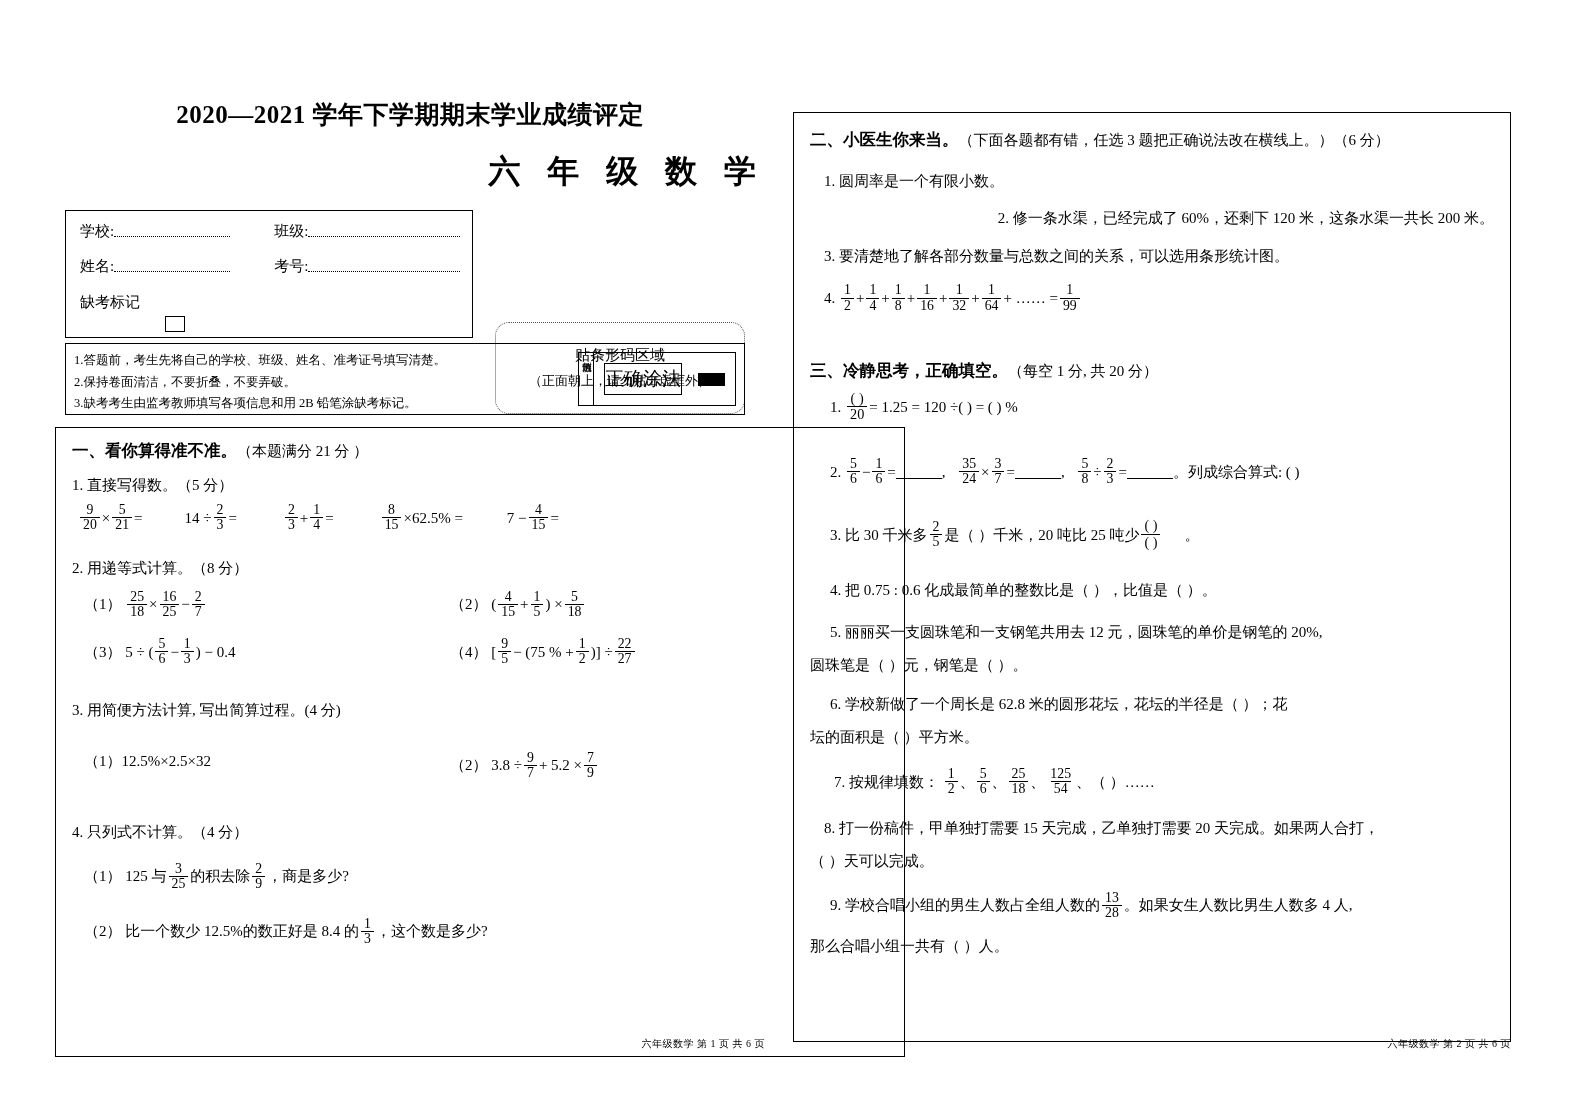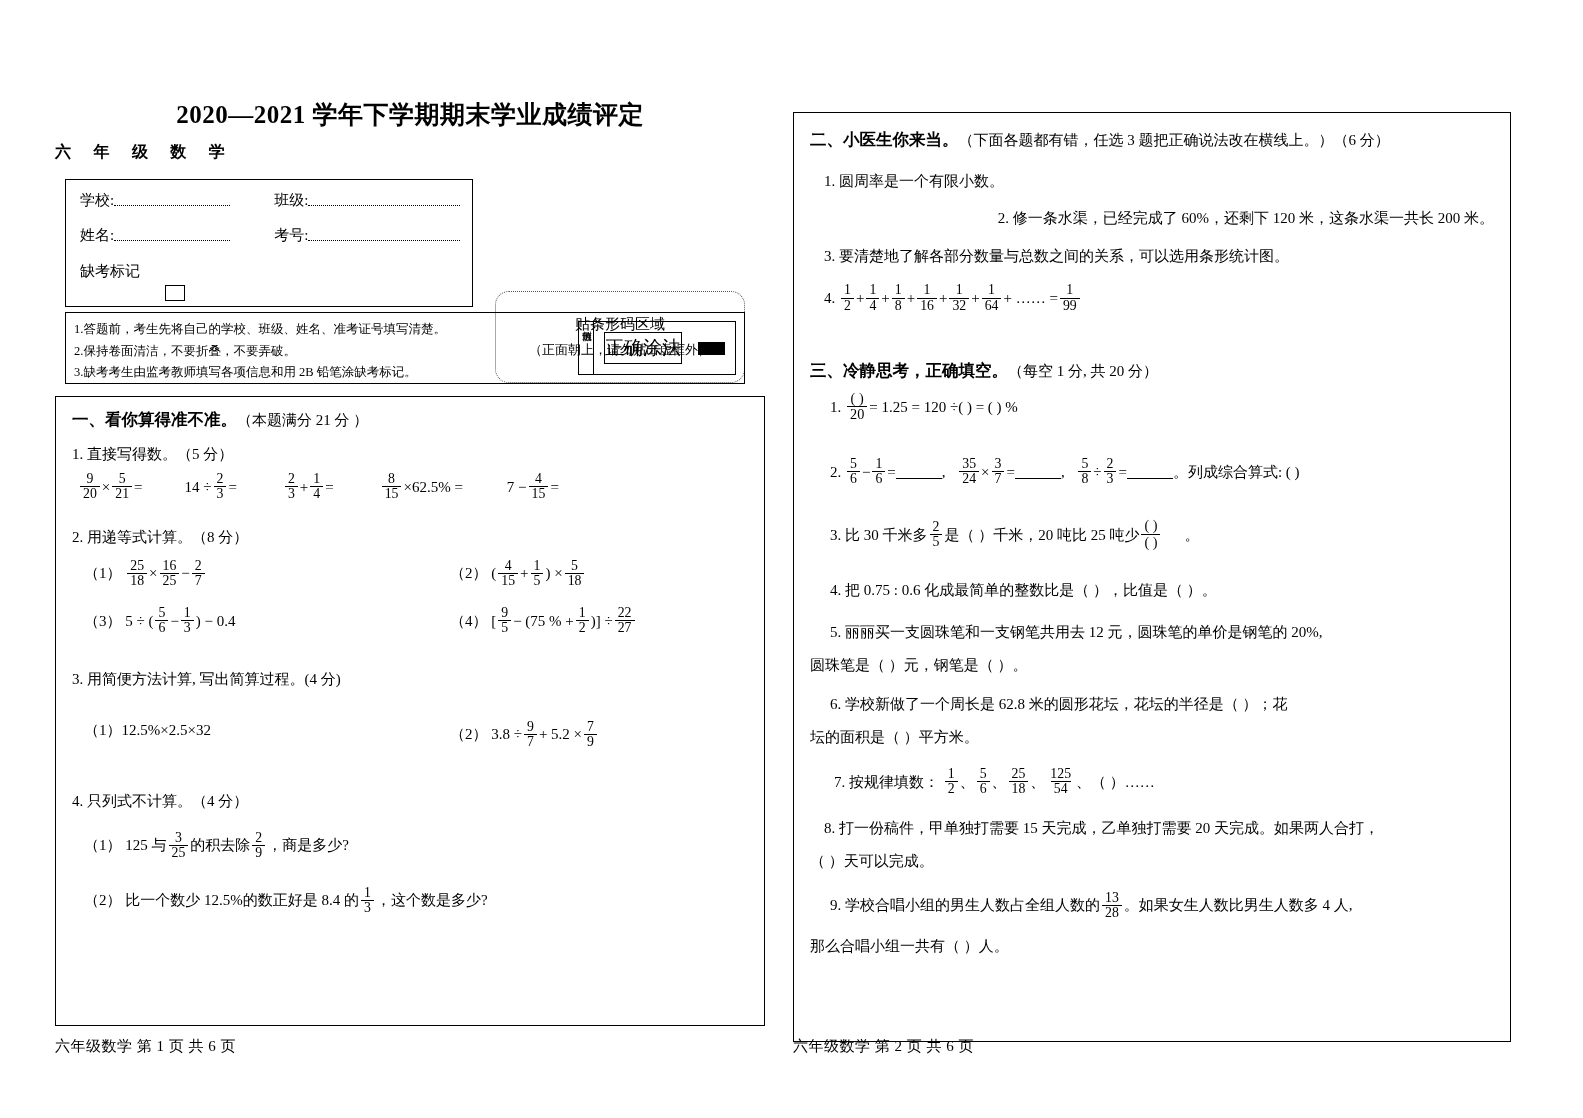--- a/index.html
+++ b/index.html
@@ -28,26 +28,26 @@
   .exam-title {
     text-align: center;
     font-family: Liberation Serif, serif;
     font-weight: bold;
     font-size: 25px;
     letter-spacing: 0.5px;
     line-height: 1.25;
     margin-top: 14px;
   }
   .exam-subtitle {
-    text-align: left;
+    text-align: right;
     font-family: "Liberation Sans", "DejaVu Sans", sans-serif;
     font-weight: bold;
-    font-size: 16px;
+    font-size: 32px;
     letter-spacing: 9px;
-    margin-top: 12px;
+    margin-top: 20px;
     margin-bottom: 16px;
   }
 
   
   .info-row {
     position: relative;
     height: 115px;
     margin-top: 10px;
   }
   .info-box {
@@ -150,21 +150,21 @@
     background: #000;
   }
 
   
   .panel {
     border: 1.8px solid #000;
     box-sizing: border-box;
     padding: 12px 16px 10px 16px;
     margin-top: 12px;
   }
-  #left-panel  { width: 710px; height: 630px; }
+  #left-panel  { width: 850px; height: 630px; }
   #right-panel { width: 718px; height: 930px; padding-top: 10px;}
 
   .sec-head {
     font-family: "Liberation Sans", "DejaVu Sans", sans-serif;
     font-weight: bold;
     font-size: 16.5px;
     margin: 4px 0 0 0;
     display: inline;
   }
   .sec-note {
@@ -224,22 +224,22 @@
     margin: 0 2px;
     position: relative;
     top: -0.1em;
     font-size: 0.95em;
   }
   .frac-paren .num { line-height: 1.1; padding: 0 2px; }
   .frac-paren .den { line-height: 1.1; padding: 0 3px; border-top: 1.3px solid #000; }
 
   .footer {
     position: absolute;
-    font-size: 15px;
-    text-align: left;
+    font-size: 10px;
+    text-align: right;
     letter-spacing: 0.5px;
   }
   #left-footer  { left: 55px;  top: 1037px; width: 710px; }
   #right-footer { left: 793px; top: 1037px; width: 718px; }
 </style>
 </head>
 <body>
 
 <div class="page" id="left-page">
 

